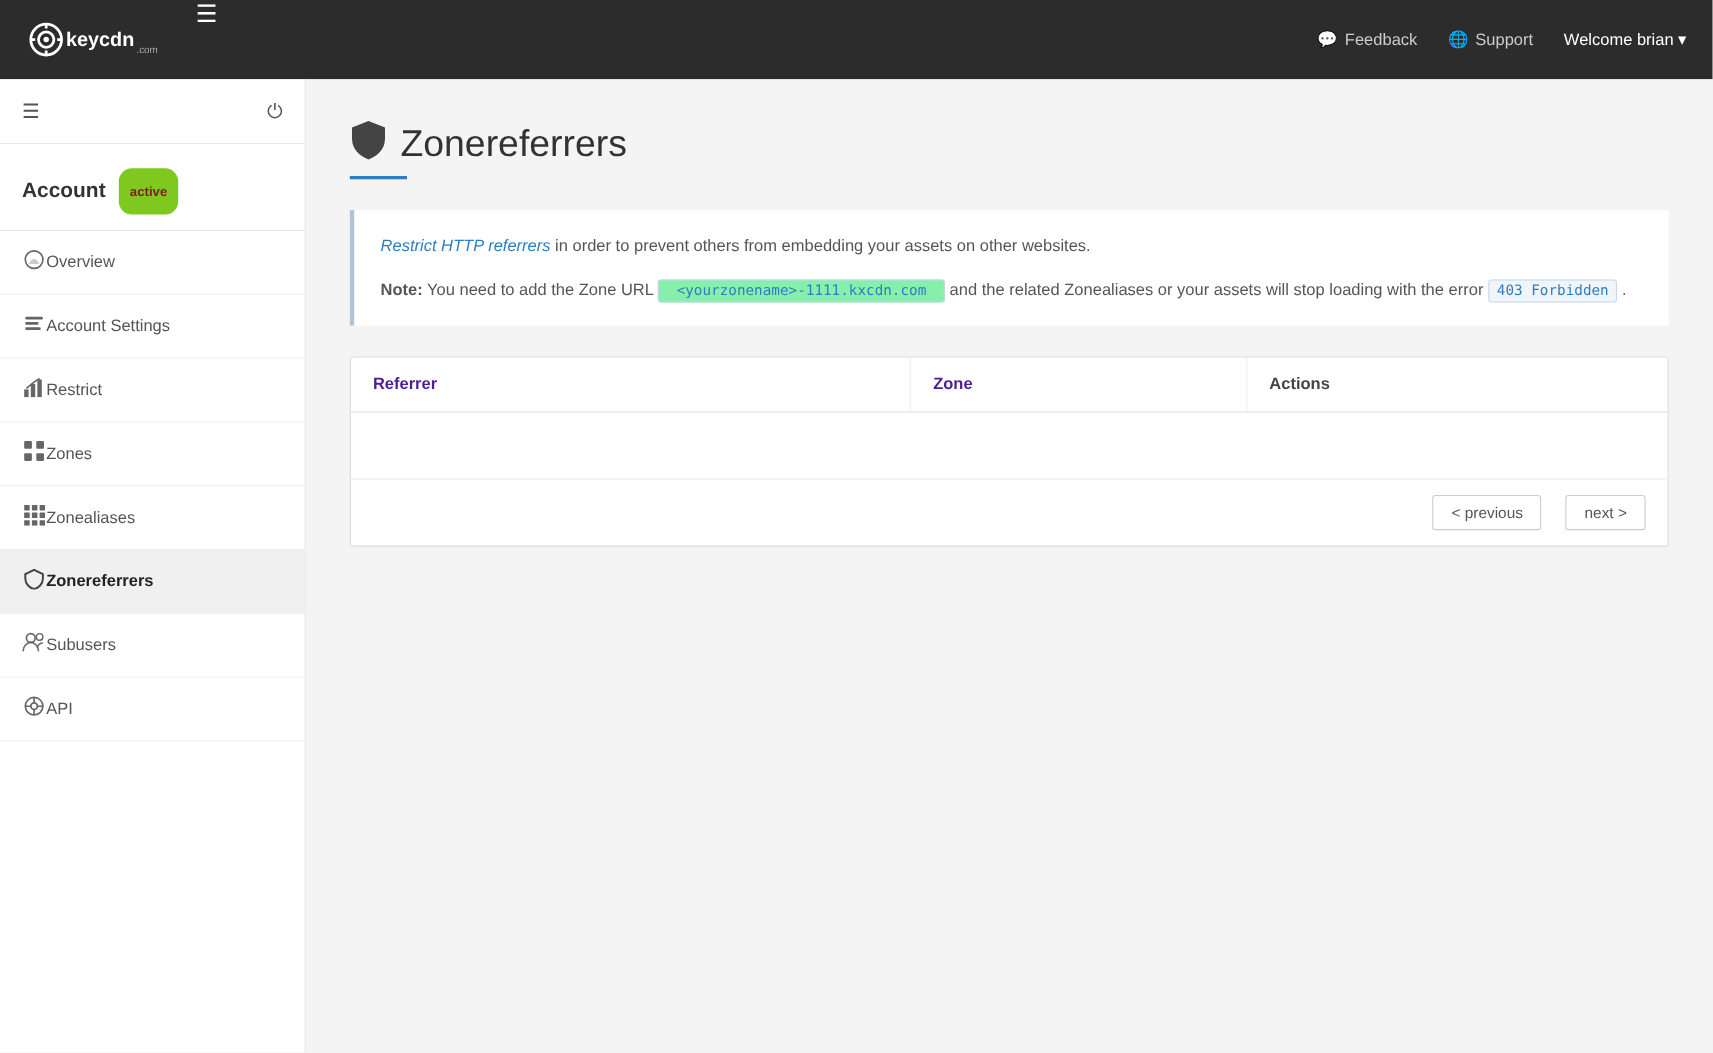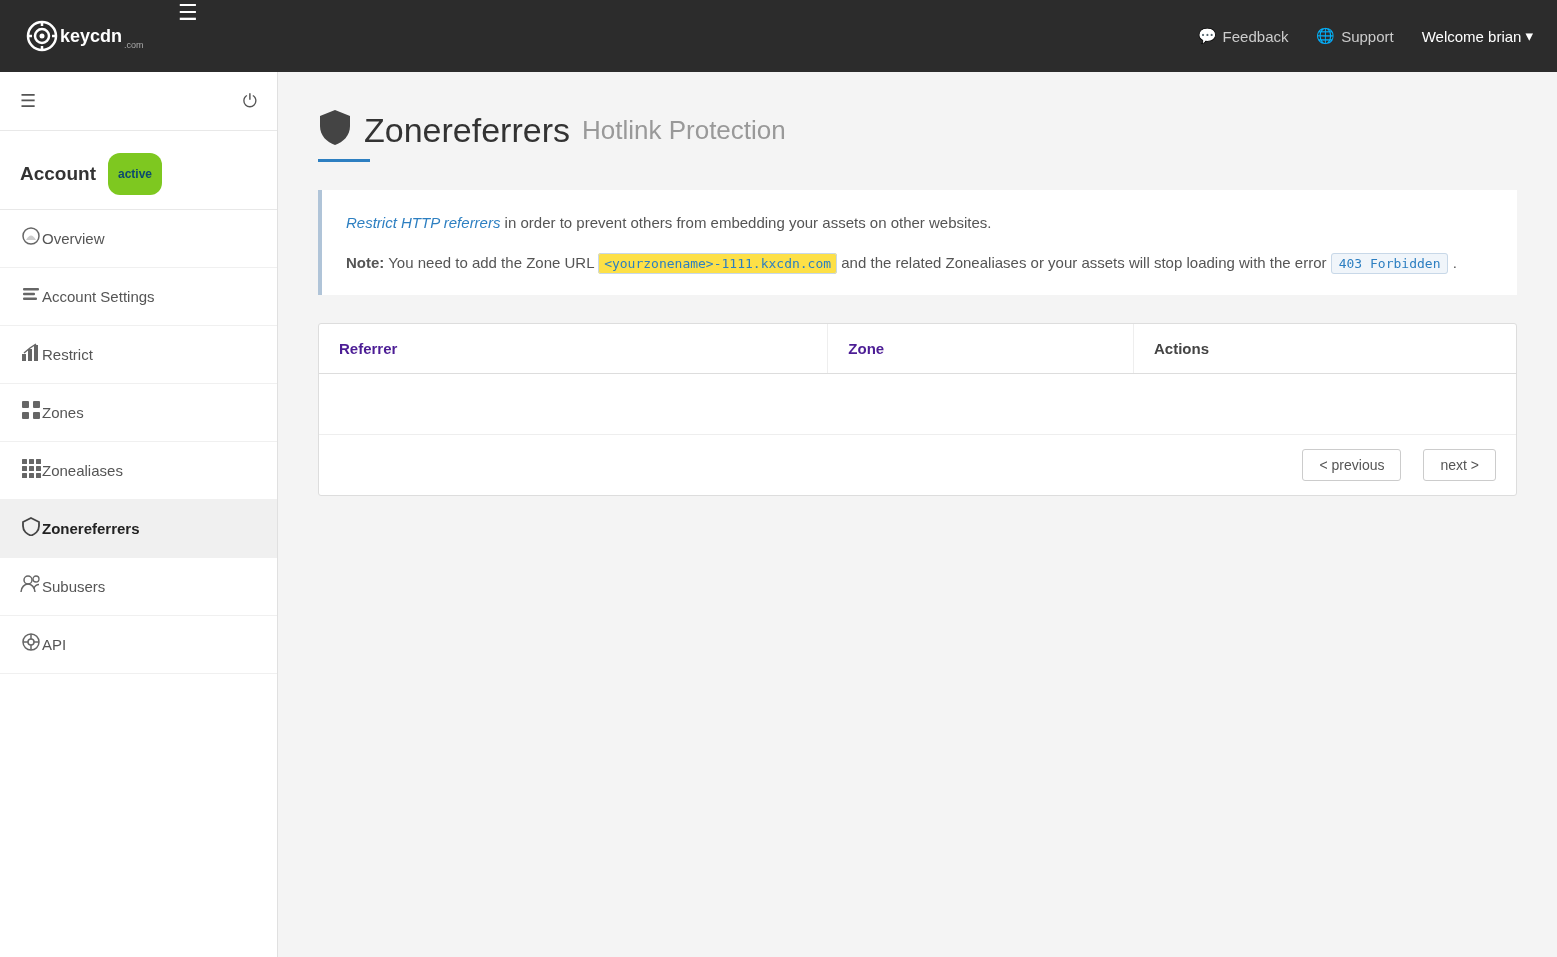--- a/index.html
+++ b/index.html
@@ -85,21 +85,21 @@
       gap: 12px;
       border-bottom: 1px solid #e8e8e8;
     }
     .account-label {
       font-size: 19px;
       font-weight: 600;
       color: #333;
     }
     .account-badge {
       background: #7ec820;
-      color: #0c4a6e;
+      color: #7f1d1d;
       font-size: 12px;
       font-weight: 600;
       padding: 14px 10px;
       border-radius: 12px;
     }
     .sidebar-nav { flex: 1; }
     .sidebar-item {
       display: flex;
       align-items: center;
       gap: 0;
@@ -162,26 +162,26 @@
       background: #fff;
       border-left: 4px solid #b0c4d8;
       padding: 20px 24px;
       margin-bottom: 28px;
       color: #555;
       font-size: 15px;
       line-height: 1.7;
     }
     .info-box a, .info-link { color: #2d7fc1; text-decoration: none; font-style: italic; }
     .code-inline {
-      background: #fde047;
+      background: #86efac;
       border: 1px solid #c8d8e8;
       color: #2d7fc1;
       font-family: monospace;
       font-size: 13px;
-      padding: 2px 5px;
+      padding: 2px 16px;
       border-radius: 3px;
     }
     .code-forbidden {
       background: #f0f5fa;
       border: 1px solid #c8d8e8;
       color: #2d7fc1;
       font-family: monospace;
       font-size: 13px;
       padding: 2px 7px;
       border-radius: 3px;
@@ -395,21 +395,20 @@
 
   <main class="main">
 
     <div class="page-header">
       <span class="page-title-shield">
         <svg width="34" height="38" viewBox="0 0 34 38">
           <path d="M17 2 L32 8 L32 18 C32 28 25 34 17 37 C9 34 2 28 2 18 L2 8 Z" fill="#444" stroke="none"></path>
         </svg>
       </span>
       <span class="page-title-main">Zonereferrers</span>
-      <span class="page-title-sub">Hotlink Protection</span>
     </div>
     <div class="page-title-underline"></div>
 
     <div class="info-box">
       <p>
         <a class="info-link">Restrict HTTP referrers</a><span> in order to prevent others from embedding your assets on other websites.</span>
       </p>
       <p style="margin-top:14px;">
         <strong>Note:</strong>
         <span> You need to add the Zone URL </span>

